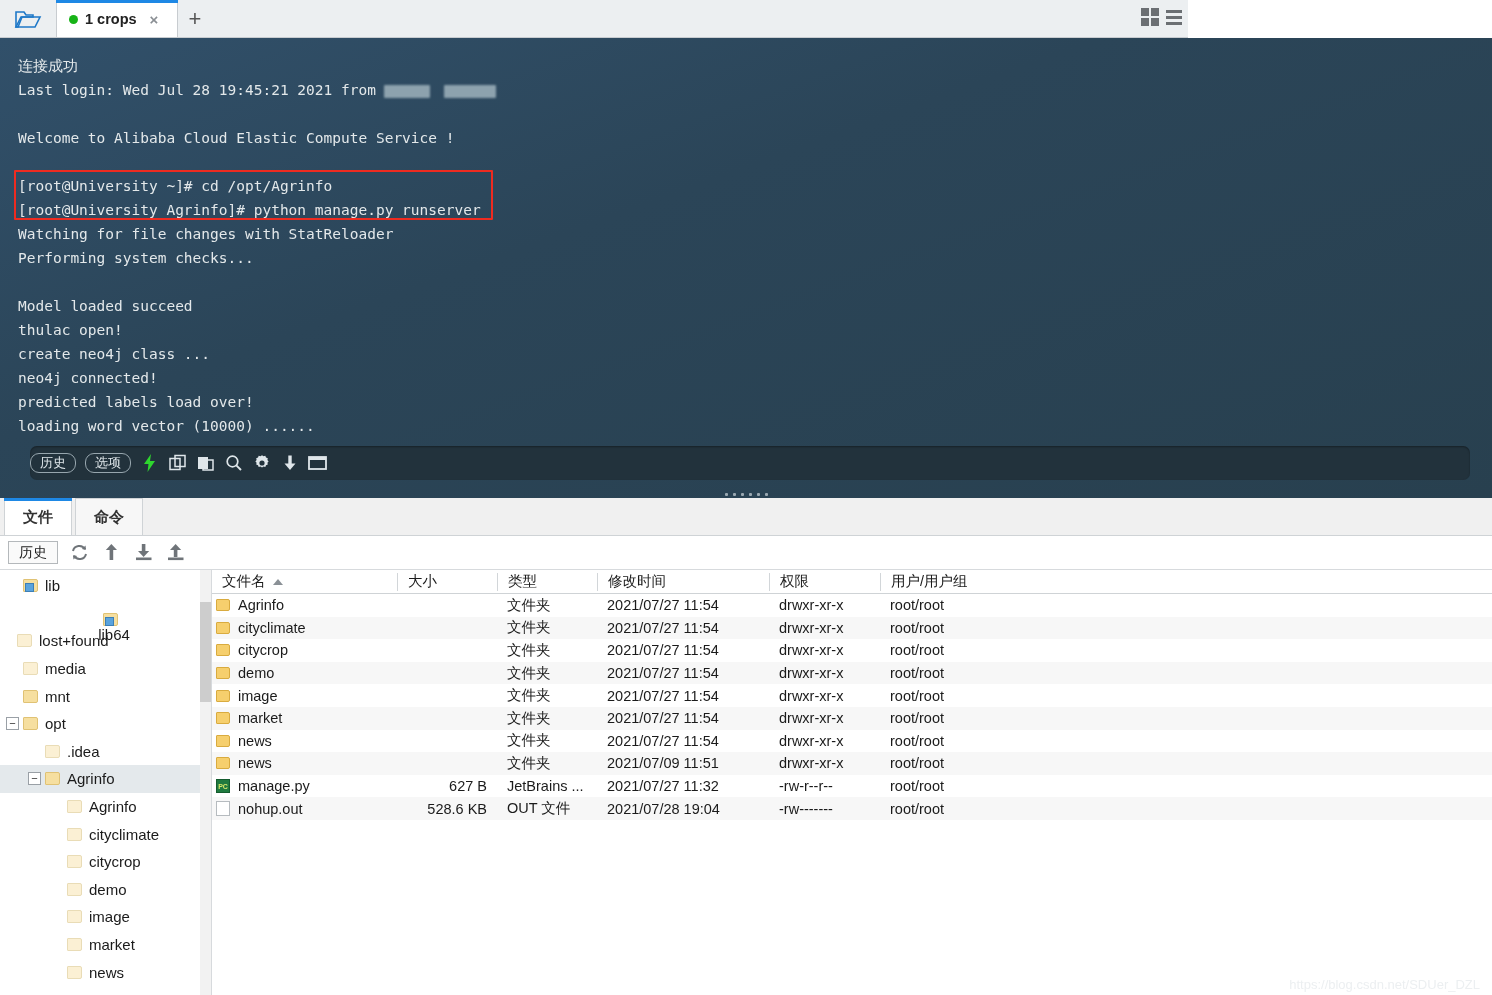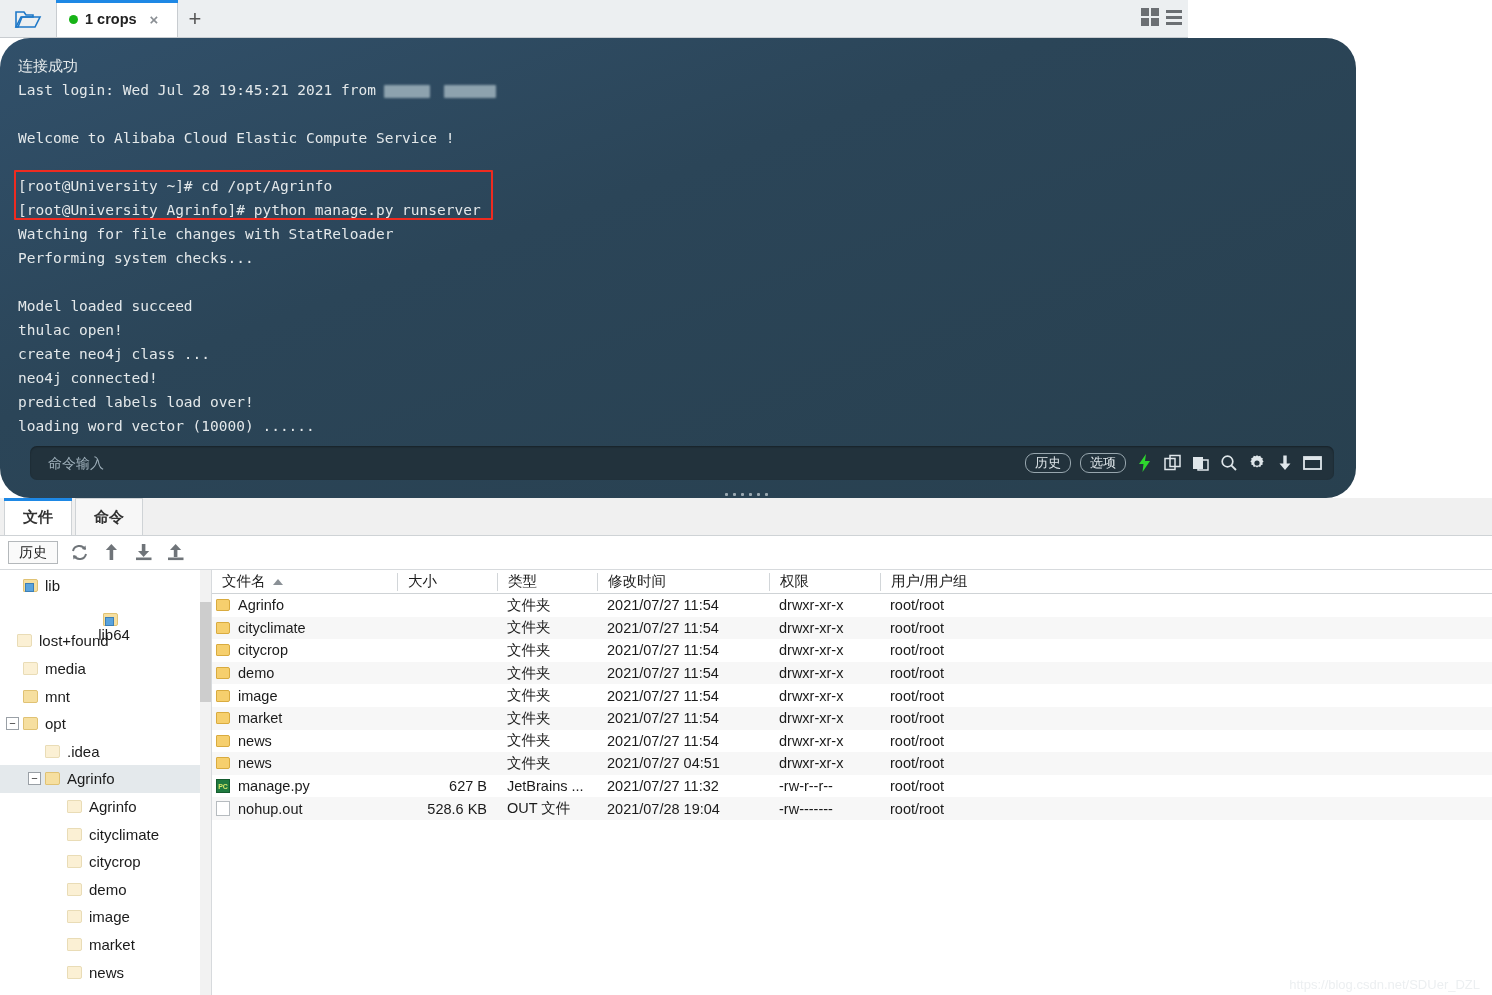--- a/index.html
+++ b/index.html
@@ -46,25 +46,24 @@
   .tabbar-right {
     position: absolute; right: 6px; top: 8px; display: flex; align-items: center; gap: 7px;
   }
   .ico-grid { display: grid; grid-template-columns: 8px 8px; grid-template-rows: 8px 8px; gap: 2px; cursor: pointer; }
   .ico-grid i { background: #6b6f73; display: block; }
   .ico-list { display: flex; flex-direction: column; gap: 3px; cursor: pointer; }
   .ico-list i { width: 16px; height: 3px; background: #6b6f73; display: block; }
 
   
   .terminal {
-    position: absolute; left: 0; top: 38px; width: 1356px; height: 460px;
+    position: absolute; left: 0; top: 38px; width: 1492px; height: 460px;
     background: #2c4758;
     background-image: linear-gradient(160deg, #31506a 0%, #2b4558 40%, #28404f 100%);
     overflow: hidden;
-    border-radius: 30px;
   }
   .term-lines {
     position: absolute; left: 18px; top: 16px; right: 20px;
     font-family: "DejaVu Sans Mono", "Liberation Mono", monospace;
     font-size: 14.5px; line-height: 24px; color: #e3e8ea;
     white-space: pre;
   }
   .term-line { height: 24px; }
   .term-line.cjk { font-family: "DejaVu Sans", sans-serif; font-size: 15px; }
   .redact { display: inline-block; vertical-align: middle; height: 13px;
@@ -237,21 +236,20 @@
         </span>
     </div>
   </div>
 
   <div class="terminal">
     <div class="term-lines" id="term-lines"><div class="term-line cjk">连接成功</div><div class="term-line">Last login: Wed Jul 28 19:45:21 2021 from<span class="redact a"></span><span class="redact b"></span></div><div class="term-line"></div><div class="term-line">Welcome to Alibaba Cloud Elastic Compute Service !</div><div class="term-line"></div><div class="term-line">[root@University ~]# cd /opt/Agrinfo</div><div class="term-line">[root@University Agrinfo]# python manage.py runserver</div><div class="term-line">Watching for file changes with StatReloader</div><div class="term-line">Performing system checks...</div><div class="term-line"></div><div class="term-line">Model loaded succeed</div><div class="term-line">thulac open!</div><div class="term-line">create neo4j class ...</div><div class="term-line">neo4j connected!</div><div class="term-line">predicted labels load over!</div><div class="term-line">loading word vector (10000) ......</div></div>
 
     <div class="cmd-highlight"></div>
 
     <div class="cmd-bar">
-      <input class="cmd-input" type="text" placeholder="命令输入" style="">
       <div class="cmd-tools">
         <span class="pill">历史</span>
         <span class="pill">选项</span>
 
         <span class="ti">
           <svg width="15" height="18" viewBox="0 0 15 18">
               <path d="M9 0 L2 10 H6.5 L5.5 18 L13 7 H8 Z" fill="#2ed62e"></path>
             </svg>
         </span>
         <span class="ti">
@@ -532,21 +530,21 @@
               <div class="c-perm">drwxr-xr-x</div>
               <div class="c-user">root/root</div>
             </div>
             <div class="frow">
               <div class="c-name">
                 <span class="ficon dir"></span>
                 <span>news</span>
               </div>
               <div class="c-size"></div>
               <div class="c-type">文件夹</div>
-              <div class="c-time">2021/07/27 04:51</div>
+              <div class="c-time">2021/07/09 11:51</div>
               <div class="c-perm">drwxr-xr-x</div>
               <div class="c-user">root/root</div>
             </div>
             <div class="frow">
               <div class="c-name">
                 <span class="ficon py"></span>
                 <span>manage.py</span>
               </div>
               <div class="c-size">627 B</div>
               <div class="c-type">JetBrains ...</div>

